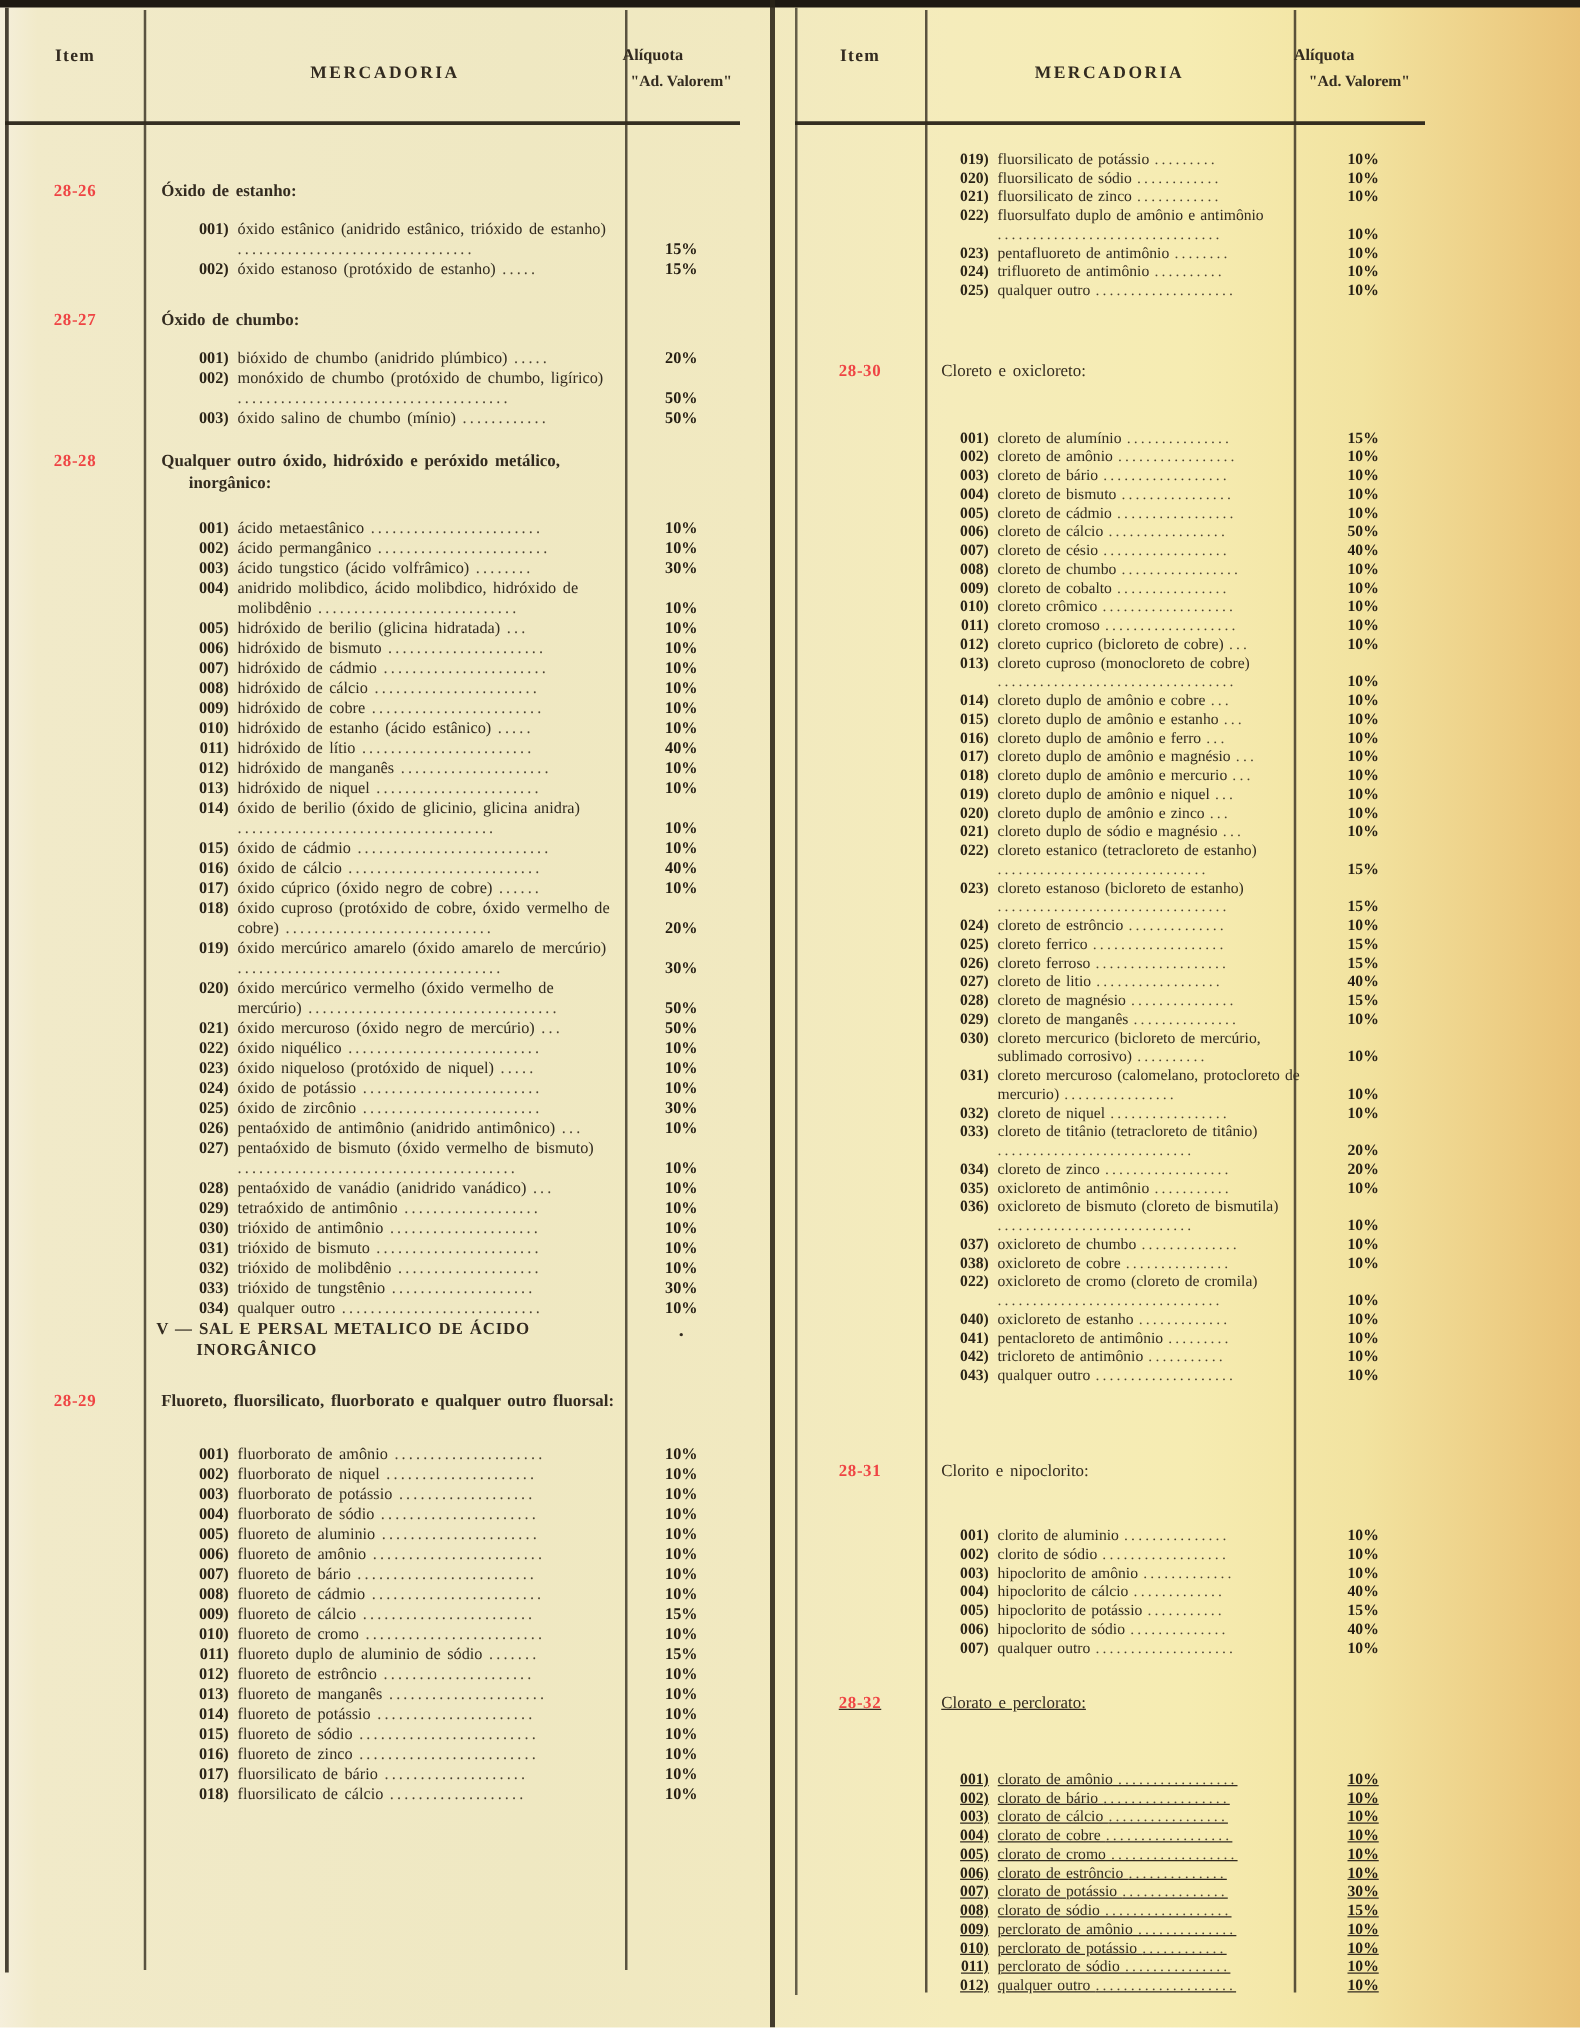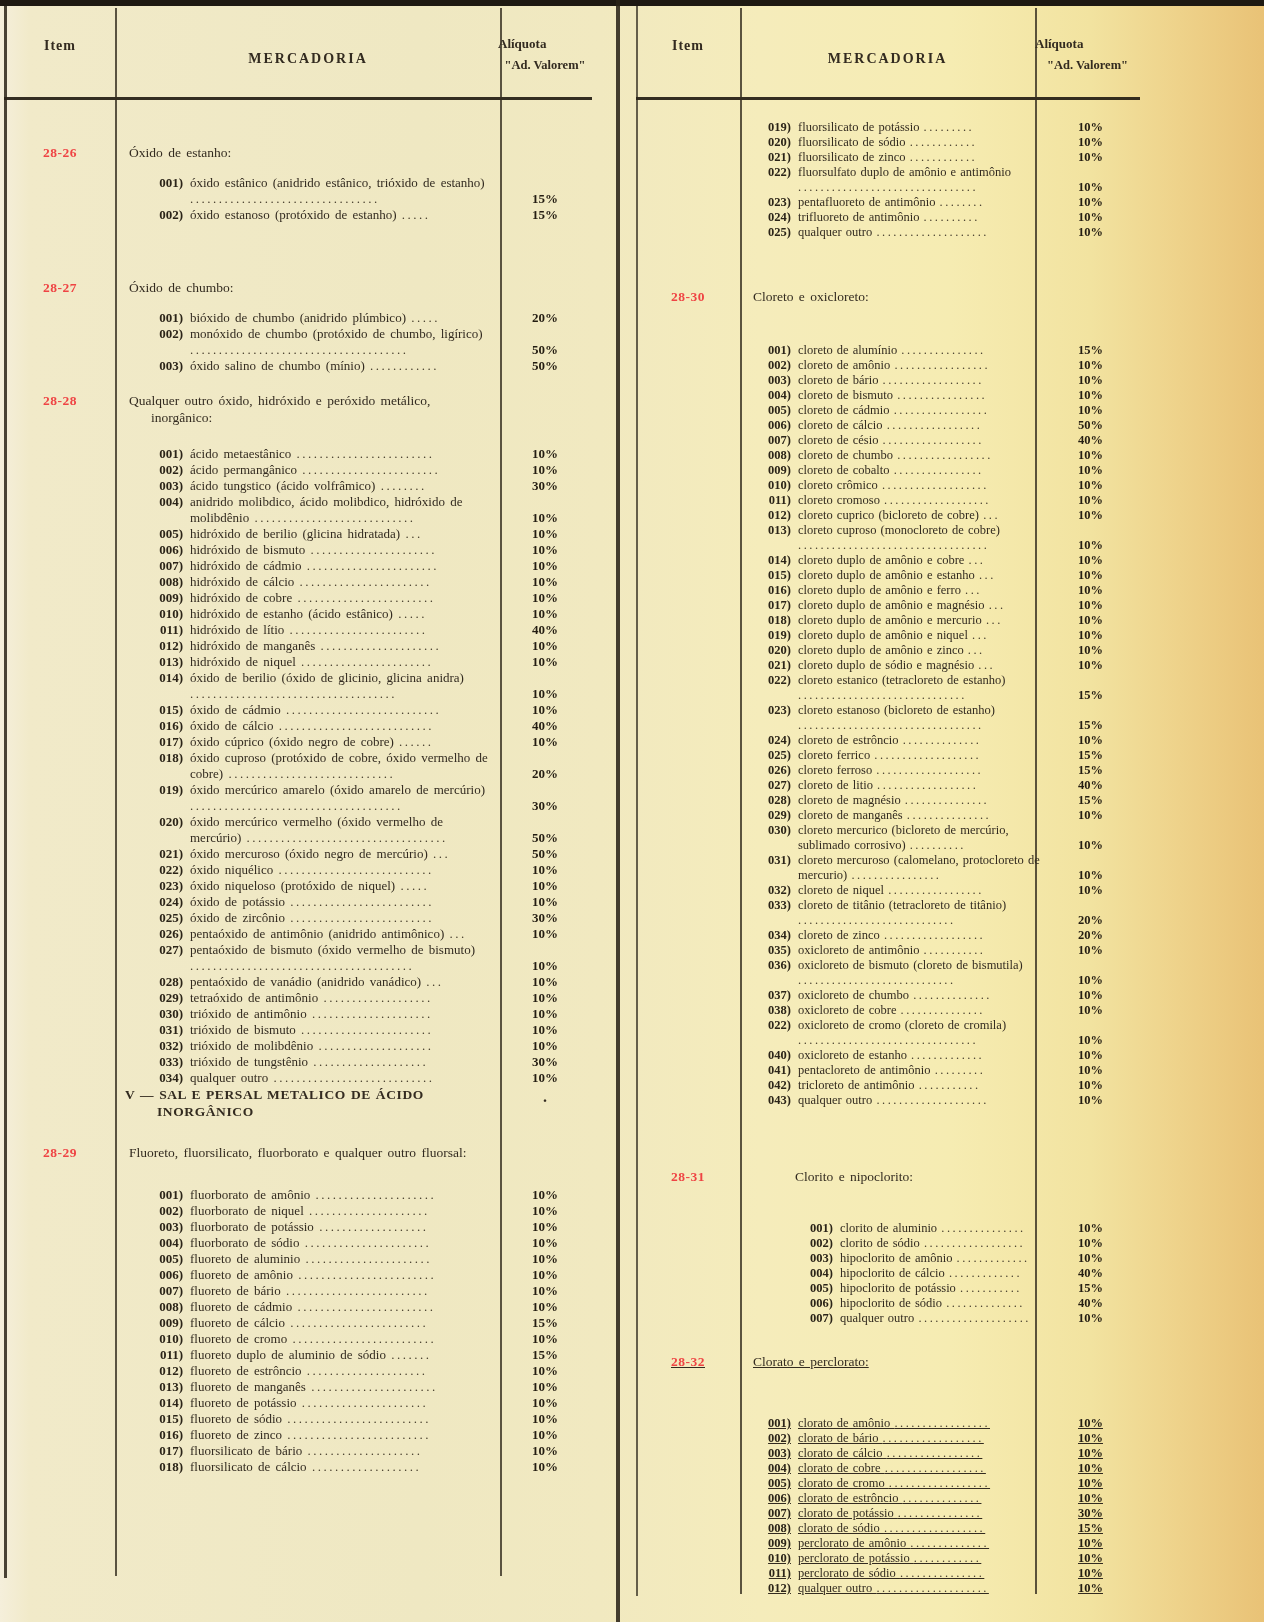--- a/index.html
+++ b/index.html
@@ -42,21 +42,21 @@
   #col0 .h-al1,#col0 .h-al2{left:494px;width:94px;}
   #col1 .h-al1,#col1 .h-al2{left:399px;width:105px;}
   .hsep{height:3px;background:#241d13;opacity:.92;}
 
   .tbody{position:relative;}
   .section{display:flex;position:relative;}
   .sec-item{flex:0 0 112px;text-align:center;font-weight:700;font-size:13.5px;letter-spacing:.5px;color:#ef4444;padding-top:1px;}
   #col1 .section .sec-item{flex:0 0 104px;}
   .sec-body{flex:1;padding-left:5px;}
   .sec-title{font-size:13.5px;line-height:17px;padding-left:26px;text-indent:-22px;margin-left:4px;word-spacing:2px;}
-  #col0 .sec-title{margin-right:96px;}
+  #col0 .sec-title{margin-right:96px;font-weight:bold;}
   #col1 .sec-title{margin-right:107px;}
   .sec-heading{font-weight:700;font-size:13.5px;line-height:17px;letter-spacing:.6px;margin-left:4px;word-spacing:1px;}
   .sec-heading.ind{padding-left:32px;}
   .head-rate{position:absolute;right:0;width:94px;top:2px;text-align:center;font-weight:700;}
 
   .entries{margin-top:14px;}
   #col0 .entries{padding-left:26px;}
   #col1 .entries{padding-left:6px;}
   .entry{display:flex;align-items:stretch;}
   #col0 .entry{font-size:13px;line-height:16px;}
@@ -64,29 +64,29 @@
   .enum{flex:0 0 36px;text-align:right;padding-right:7px;font-weight:600;color:#2b2418;}
   #col1 .enum{flex:0 0 40px;}
   .etext{flex:1;overflow:hidden;word-spacing:2px;}
   #col1 .etext{word-spacing:1px;}
   .dots{letter-spacing:2.5px;color:#4a4130;}
   .erate{flex:0 0 94px;text-align:center;font-weight:700;color:#241d12;display:flex;align-items:flex-end;justify-content:center;font-size:13px;}
   #col1 .erate{flex:0 0 99px;font-size:12.5px;}
 
   
   #col0 .section:nth-child(1){margin-top:44px;}
-  #col0 .section:nth-child(2){margin-top:56px;}
+  #col0 .section:nth-child(2){margin-top:24px;}
   #col0 .section:nth-child(3){margin-top:18px;}
   #col0 .section:nth-child(4){}
   #col0 .section:nth-child(5){margin-top:24px;}
   #col0 .section:nth-child(3) .entries{margin-top:20px;}
   #col0 .section:nth-child(5) .entries{margin-top:26px;}
   #col1 .section:nth-child(1){margin-top:20px;}
   #col1 .section:nth-child(2){margin-top:48px;}
-  #col1 .section:nth-child(3){margin-top:60px;gap:42px;}
+  #col1 .section:nth-child(3){margin-top:60px;}
   #col1 .section:nth-child(4){margin-top:27px;text-decoration:underline;}
   #col1 .section:nth-child(1) .entries{margin-top:0;}
   #col1 .section:nth-child(2) .entries{margin-top:38px;}
   #col1 .section:nth-child(3) .entries{margin-top:36px;}
   #col1 .section:nth-child(4) .entries{margin-top:46px;}
 </style>
 </head>
 <body>
 
 <div class="topbar"></div>

